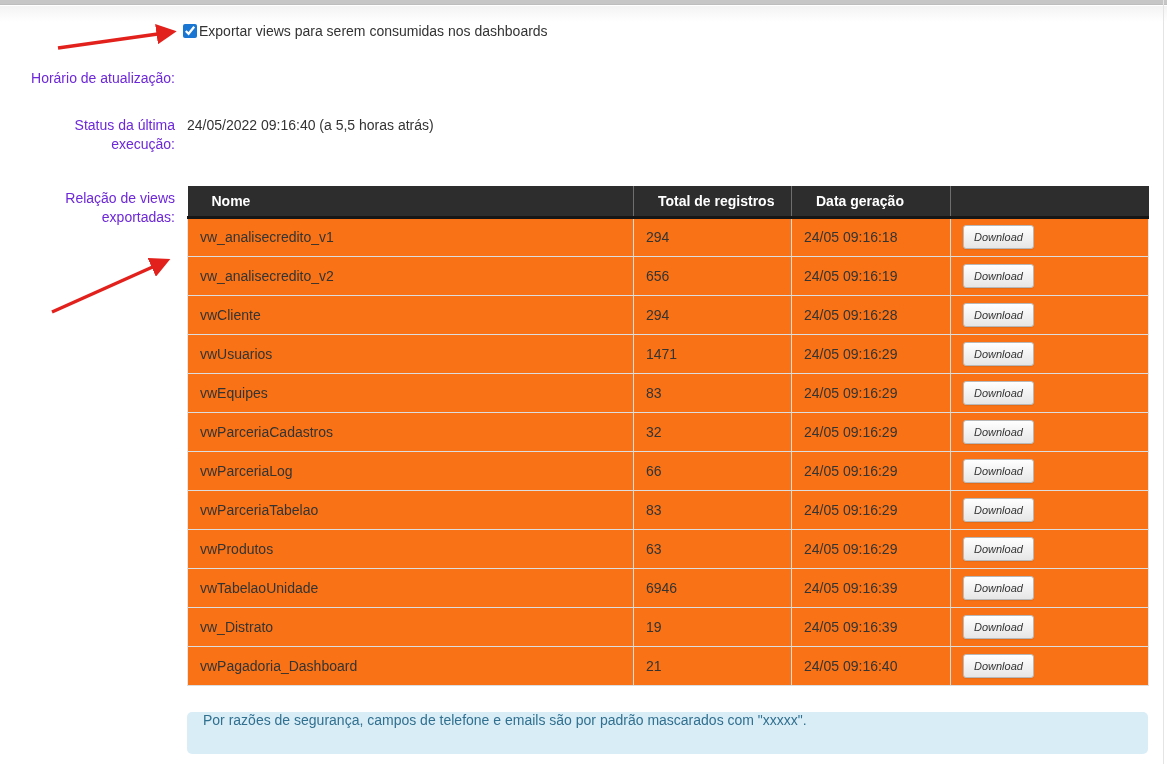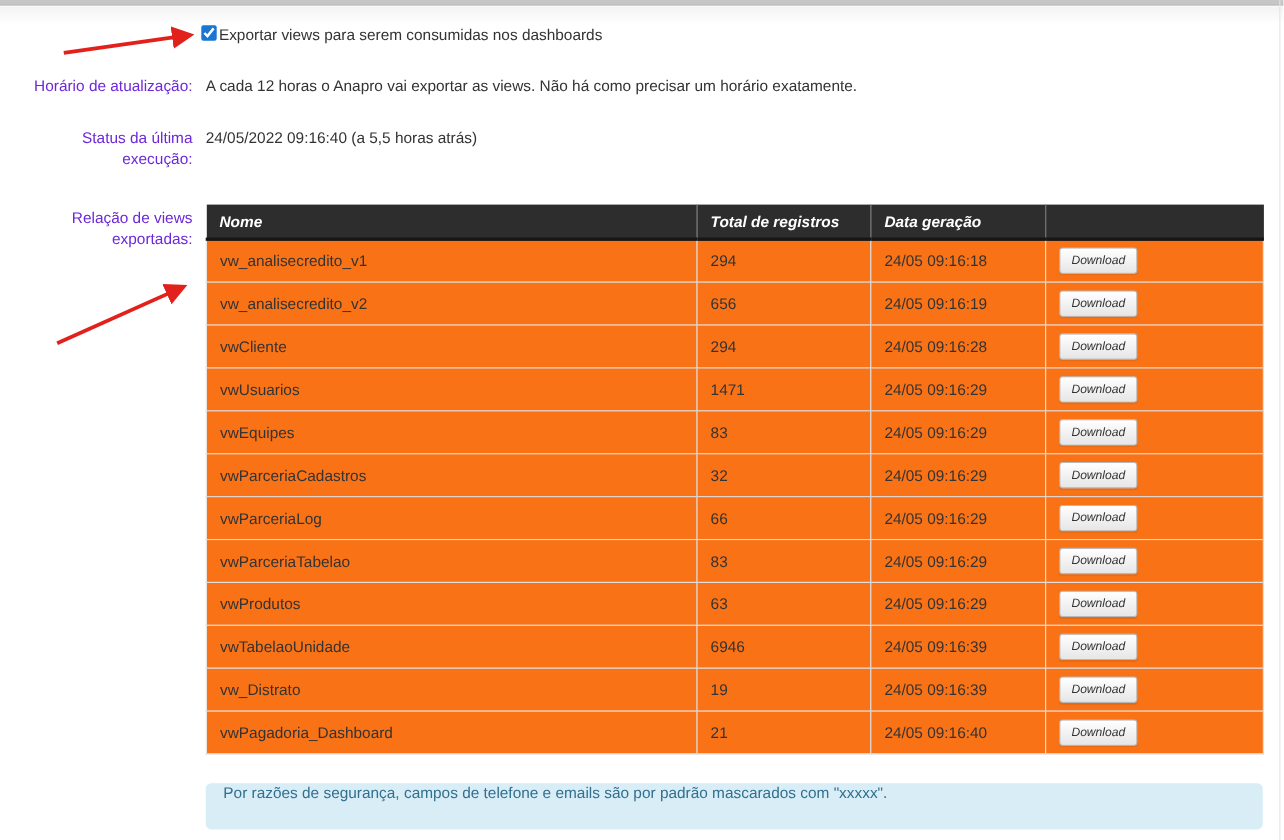--- a/index.html
+++ b/index.html
@@ -13,41 +13,41 @@
   }
   *{box-sizing:border-box;margin:0;padding:0;}
   html,body{background:#fff;}
   body{font-family:"Liberation Sans","DejaVu Sans",sans-serif;color:#333;}
   .page{position:relative;width:1167px;height:764px;overflow:hidden;background:#fff;}
 
   .top-bar{position:absolute;left:0;top:0;width:1167px;height:5px;background:#c6c6c6;border-bottom:1px solid #bdbdbd;}
   .top-fade{position:absolute;left:0;top:6px;width:1167px;height:16px;background:linear-gradient(#f3f3f3,#ffffff);}
   .right-line{position:absolute;left:1163px;top:0;width:1px;height:764px;background:#e4e4e4;}
 
-  .checkbox-row{position:absolute;left:183px;top:23px;display:flex;align-items:flex-start;}
+  .checkbox-row{position:absolute;left:183px;top:23px;display:flex;align-items:center;}
   .checkbox-row input{width:14px;height:14px;accent-color:var(--accent-checkbox);margin:0;}
   .checkbox-row label{font-size:14px;color:#333;margin-left:2px;cursor:default;}
 
   .field-label{position:absolute;font-size:14px;color:#6d28d9;text-align:right;line-height:19px;}
   .field-value{position:absolute;font-size:14px;color:#333;line-height:19px;}
   .lbl-schedule{left:0;top:69px;width:175px;}
   .val-schedule{left:187px;top:69px;width:920px;}
   .lbl-status{left:45px;top:116px;width:130px;}
   .val-status{left:187px;top:116px;}
   .lbl-views{left:45px;top:189px;width:130px;}
 
   .arrow-svg{position:absolute;overflow:visible;}
   .arrow1{left:50px;top:22px;}
   .arrow2{left:42px;top:248px;}
 
   .views-table{position:absolute;left:187px;top:186px;width:961px;border-collapse:collapse;table-layout:fixed;font-size:14px;}
   .views-table thead th{
     background:var(--table-header-bg);color:var(--table-header-text);
-    font-weight:bold;text-align:left;height:31px;padding:0 0 0 12px;
-    border-right:1px solid #6e6e6e;border-bottom:3px solid #161616;font-style:italic;
+    font-weight:bold;text-align:left;height:31px;padding:0 0 0 24px;
+    border-right:1px solid #6e6e6e;border-bottom:3px solid #161616;
   }
   .views-table thead th:last-child{border-right:none;}
   .views-table tbody td{
     height:39px;padding:0 0 0 12px;background:#f97316;color:#333;
     border-bottom:1px solid var(--row-border);
     border-right:1px solid var(--row-border);
     vertical-align:middle;
   }
   .views-table tbody td:first-child{border-left:1px solid #e7e7e7;}
   .views-table tbody td:last-child{border-right:1px solid #e7e7e7;}
@@ -91,21 +91,20 @@
     </defs>
     <line x1="8" y1="26" x2="122" y2="10" stroke="#e2211c" stroke-width="3.4" marker-end="url(#ah1)"></line>
   </svg>
 
   <div class="checkbox-row">
     <input type="checkbox" id="exportCheck" checked="" style="">
     <label for="exportCheck">Exportar views para serem consumidas nos dashboards</label>
   </div>
 
   <div class="field-label lbl-schedule">Horário de atualização:</div>
-  <div class="field-value val-schedule">A cada 12 horas o Anapro vai exportar as views. Não há como precisar um horário exatamente.</div>
 
   <div class="field-label lbl-status">Status da última execução:</div>
   <div class="field-value val-status">24/05/2022 09:16:40 (a 5,5 horas atrás)</div>
 
   <div class="field-label lbl-views">Relação de views exportadas:</div>
 
   <svg class="arrow-svg arrow2" width="145" height="75">
     <defs>
       <marker id="ah2" markerWidth="6" markerHeight="6" refX="4.6" refY="3" orient="auto">
         <polygon points="0 0, 6 3, 0 6" fill="#e2211c"></polygon>

